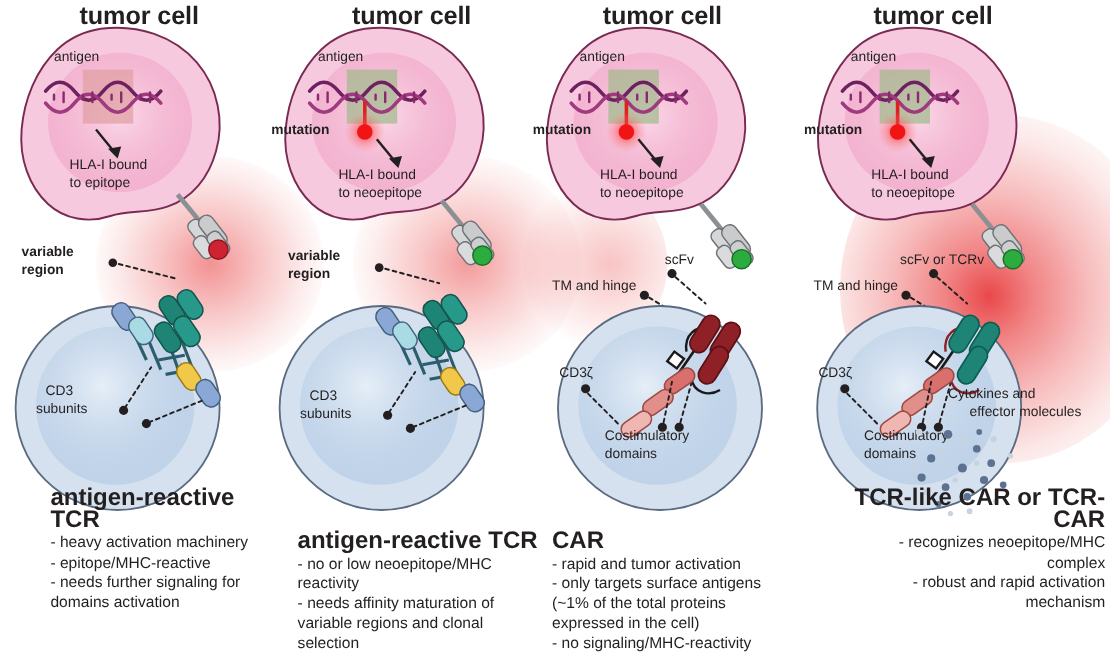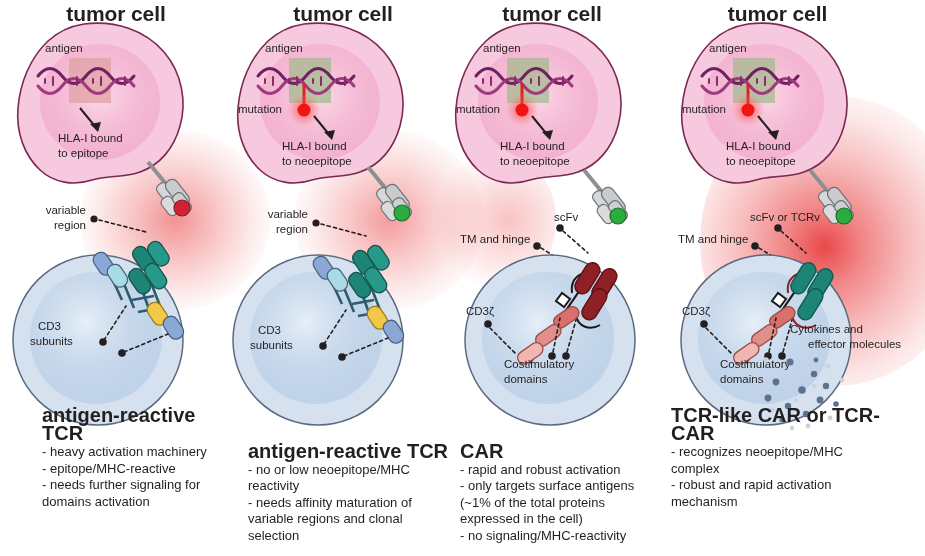--- a/index.html
+++ b/index.html
@@ -22,33 +22,33 @@
     letter-spacing:-0.1px;
   }
   #panel-2 .panel-title{left:-6px;}
   #panel-3 .panel-title{left:-16px;width:100%;}
 
   
   .glow{position:absolute;border-radius:50%;pointer-events:none;}
   .tumor-svg{position:absolute;top:0;left:0;overflow:visible;}
   .lbl{position:absolute;font-size:11.5px;line-height:13px;color:#231f20;white-space:nowrap;}
   .lbl.c{text-align:left;}
-  .lbl.r{text-align:right;}
+  .lbl.r{text-align:left;font-weight:bold;}
 
   
   .tcell-svg{position:absolute;overflow:visible;}
 
   
   .caption{position:absolute;bottom:0;left:0;width:100%;}
   .cap-title{font-size:20px;font-weight:bold;line-height:18px;margin:0 0 2px 0;}
   .cap-line{font-size:13px;line-height:16.4px;margin:0;}
   #panel-0 .caption{left:42px;width:195px;bottom:46px;}
   #panel-1 .caption{left:16px;width:205px;bottom:12px;}
   #panel-2 .caption{left:6px;width:215px;bottom:12px;}
-  #panel-3 .caption{left:9px;width:250px;bottom:46px;}
+  #panel-3 .caption{left:9px;width:250px;bottom:46px;text-align:right;}
 
   .dotline{position:absolute;overflow:visible;}
   .leader{stroke:#231f20;stroke-width:1.6;stroke-dasharray:3.2 3.2;fill:none;stroke-linecap:round;}
   .anchor{fill:#231f20;}
 </style>
 </head>
 <body>
 
 <div class="figure">
 
@@ -416,21 +416,21 @@
       <circle class="anchor" cx="16" cy="50" r="3.8"></circle>
       <path class="leader" d="M17,46 L24,12"></path>
       <circle class="anchor" cx="30" cy="50" r="3.8"></circle>
       <path class="leader" d="M31,46 L40,14"></path>
     </svg>
     <div class="lbl c" style="left:50px;top:358px;width:120px;">Costimulatory</div>
     <div class="lbl c" style="left:50px;top:373px;width:120px;">domains</div>
 
     <div class="caption">
       <p class="cap-title">CAR</p>
-      <p class="cap-line">- rapid and robust activation</p>
+      <p class="cap-line">- rapid and tumor activation</p>
       <p class="cap-line">- only targets surface antigens</p>
       <p class="cap-line">(~1% of the total proteins</p>
       <p class="cap-line">expressed in the cell)</p>
       <p class="cap-line">- no signaling/MHC-reactivity</p>
     </div>
   </div>
 
   <div class="panel" id="panel-3">
     <div class="panel-title">tumor cell</div>
 

